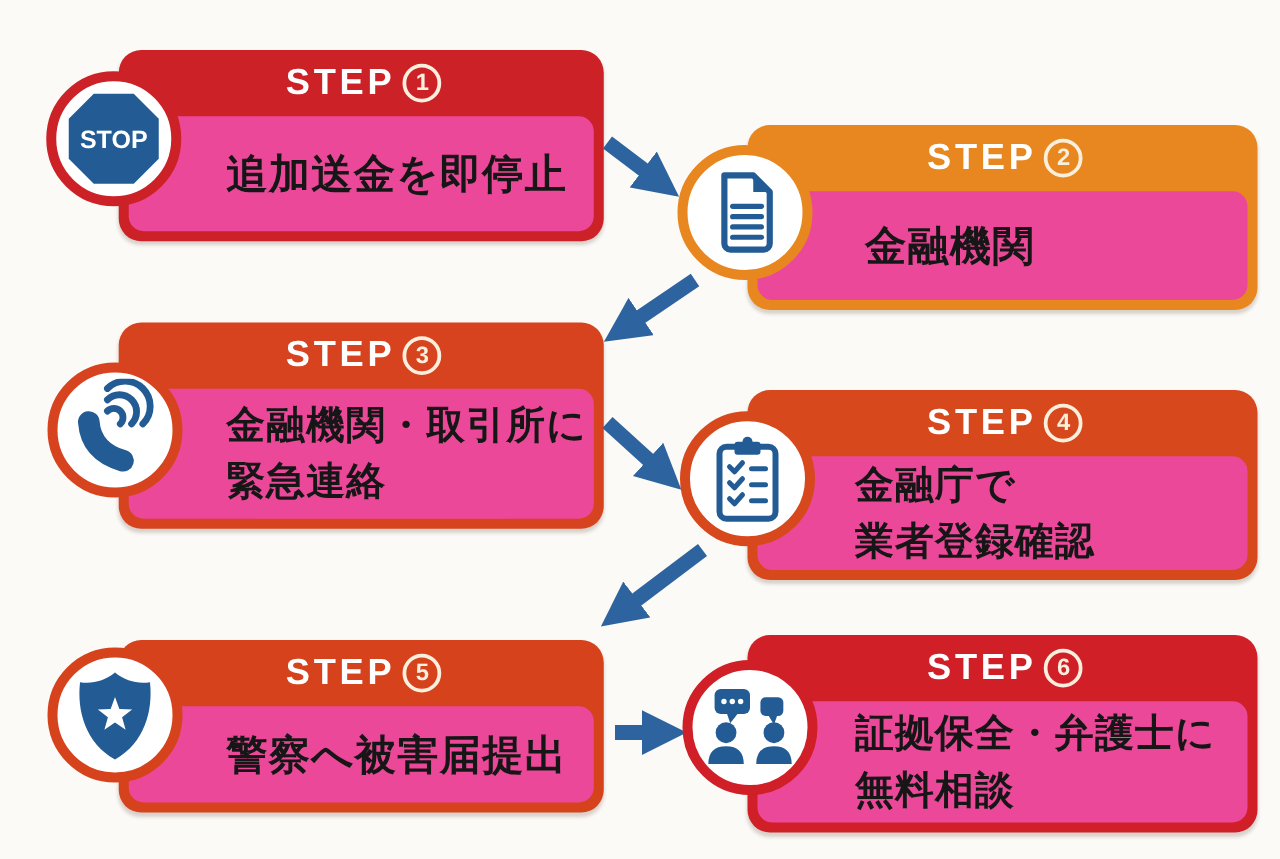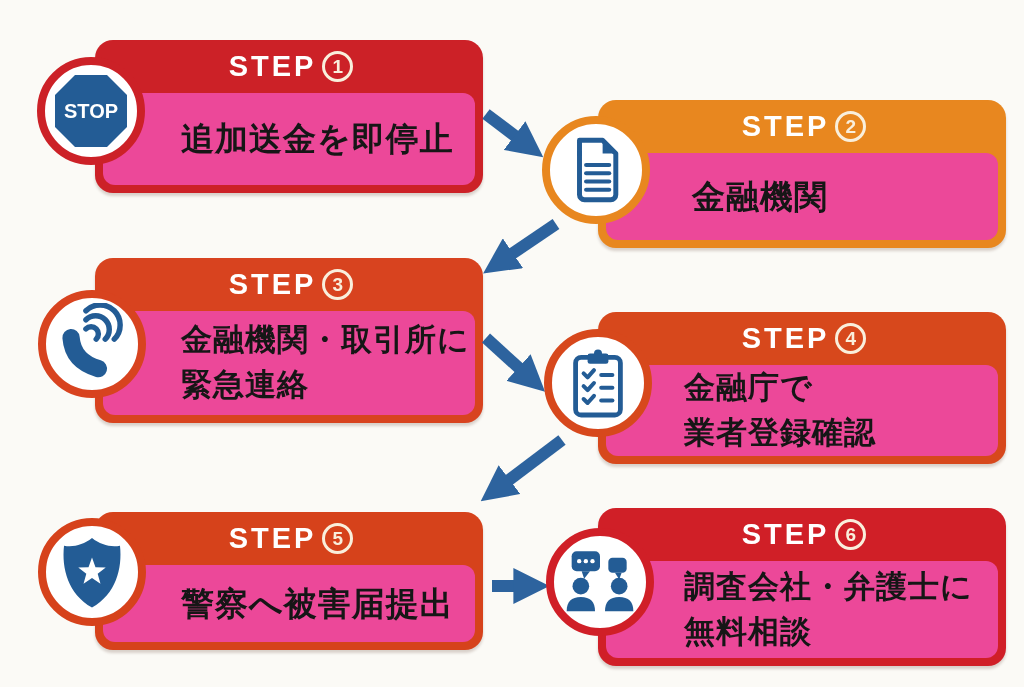--- a/index.html
+++ b/index.html
@@ -218,21 +218,21 @@
     </div>
   </div>
 
   <div class="step-card card-6 two-line" style="--card-color: #d01f27;">
     <div class="card-header">
       <span class="step-word">STEP</span>
         <span class="step-num">6</span>
     </div>
     <div class="card-body">
       <div class="step-title">
-        <span class="line">調査会社・弁護士に</span>
+        <span class="line">証拠保全・弁護士に</span>
         <span class="line">無料相談</span>
       </div>
     </div>
     <div class="icon-circle" style="color: rgb(35, 92, 149);">
       <svg width="80" height="72" viewBox="0 0 96 86">
         <g fill="currentColor">
           <circle cx="25" cy="48" r="10"></circle>
           <path d="M8 78 q0 -17 17 -17 q17 0 17 17 z"></path>
           <circle cx="71" cy="48" r="10"></circle>
           <path d="M54 78 q0 -17 17 -17 q17 0 17 17 z"></path>

